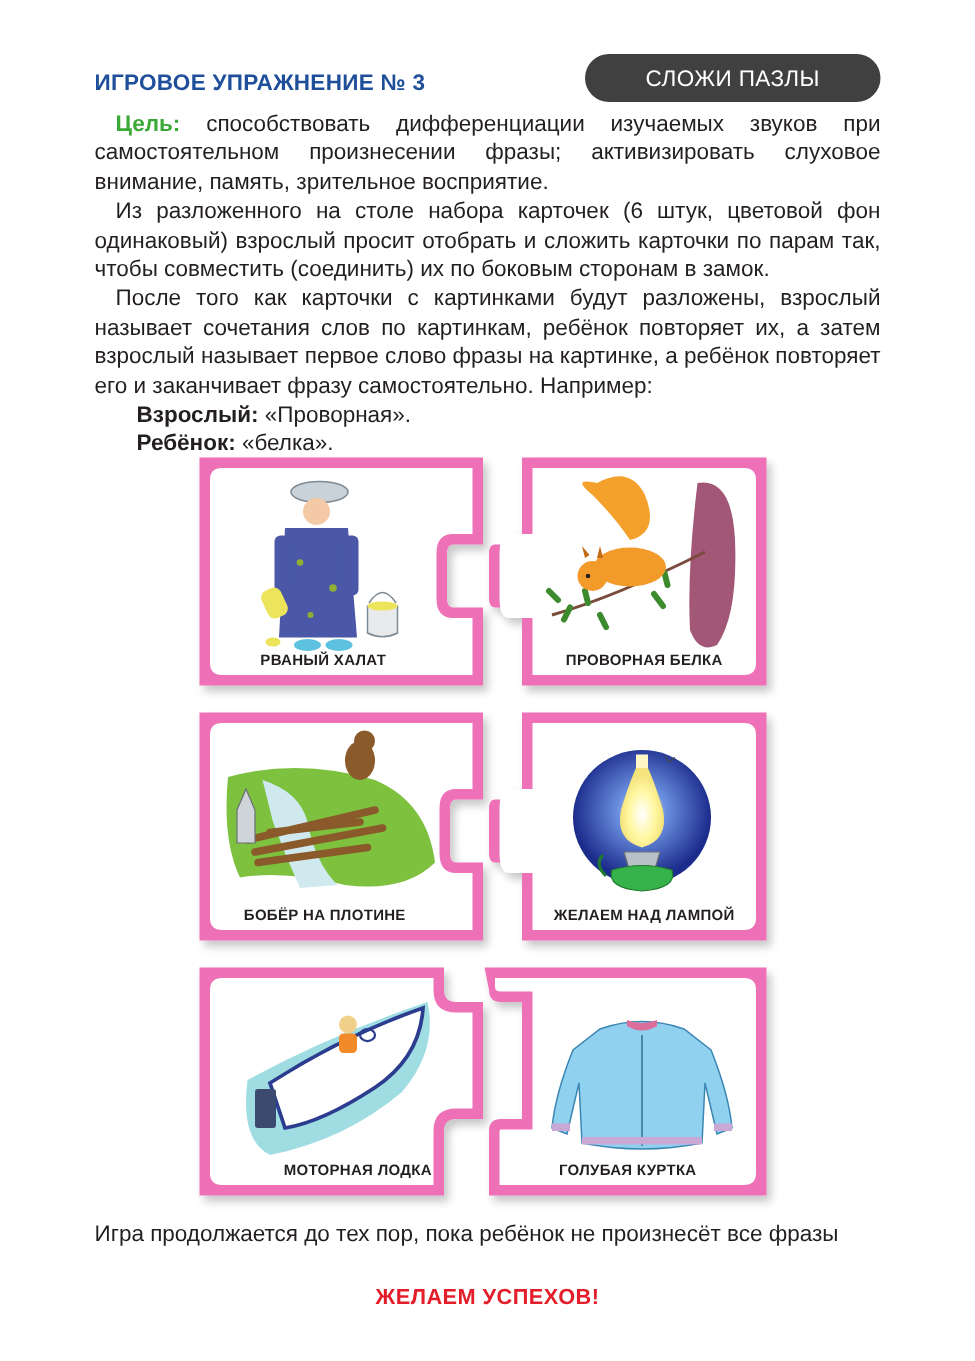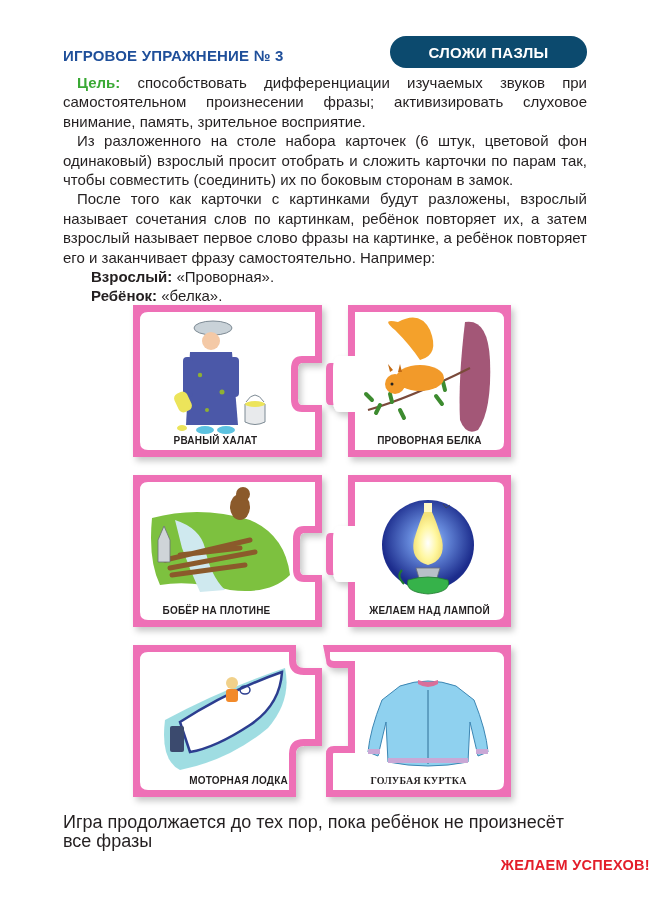--- a/index.html
+++ b/index.html
@@ -24,24 +24,24 @@
       color: #1f4f9a;
       letter-spacing: 0.2px;
     }
     .badge {
       position: absolute;
       left: 390px;
       top: 36px;
       width: 197px;
       height: 32px;
       border-radius: 16px;
-      background: #0c4a6e;
+      background: #404040;
       color: #ffffff;
       font-size: 15px;
-      font-weight: bold;
+      font-weight: normal;
       display: flex;
       align-items: center;
       justify-content: center;
       letter-spacing: 0.3px;
     }
     .body-text {
       position: absolute;
       left: 63px;
       top: 73px;
       width: 524px;
@@ -87,32 +87,32 @@
       text-align: center;
       letter-spacing: 0.2px;
       white-space: nowrap;
     }
 
     .footer-text {
       position: absolute;
       left: 63px;
       top: 813px;
       width: 524px;
-      font-size: 18px;
+      font-size: 15px;
       line-height: 19.4px;
     }
     .footer-text p {
       margin: 0;
     }
     .wish {
       position: absolute;
       left: 0;
       width: 650px;
       top: 857px;
-      text-align: right;
+      text-align: center;
       color: #e31e2a;
       font-weight: bold;
       font-size: 14.5px;
       letter-spacing: 0.3px;
     }
   </style>
 </head>
 <body>
 
 <div class="page-title">ИГРОВОЕ УПРАЖНЕНИЕ № 3</div>
@@ -236,19 +236,19 @@
       <rect x="368" y="749" width="12" height="5" fill="#c9a8d6"></rect>
       <rect x="476" y="749" width="12" height="5" fill="#c9a8d6"></rect>
     </g>
   </svg>
 
   <div class="card-caption" style="left:140px; top:435px; width:151px;">РВАНЫЙ ХАЛАТ</div>
   <div class="card-caption" style="left:355px; top:435px; width:149px;">ПРОВОРНАЯ БЕЛКА</div>
   <div class="card-caption" style="left:140px; top:605px; width:153px;">БОБЁР НА ПЛОТИНЕ</div>
   <div class="card-caption" style="left:355px; top:605px; width:149px;">ЖЕЛАЕМ НАД ЛАМПОЙ</div>
   <div class="card-caption" style="left:157px; top:775px; width:163px;">МОТОРНАЯ ЛОДКА</div>
-  <div class="card-caption" style="left:333px; top:775px; width:171px;font-family:Liberation Serif, serif;">ГОЛУБАЯ КУРТКА</div>
+  <div class="card-caption" style="left:333px; top:775px; width:171px;">ГОЛУБАЯ КУРТКА</div>
 </div>
 
 <div class="footer-text">
   <p>Игра продолжается до тех пор, пока ребёнок не произнесёт все фразы</p>
 </div>
 <div class="wish">ЖЕЛАЕМ УСПЕХОВ!</div>
 
 </body></html>

